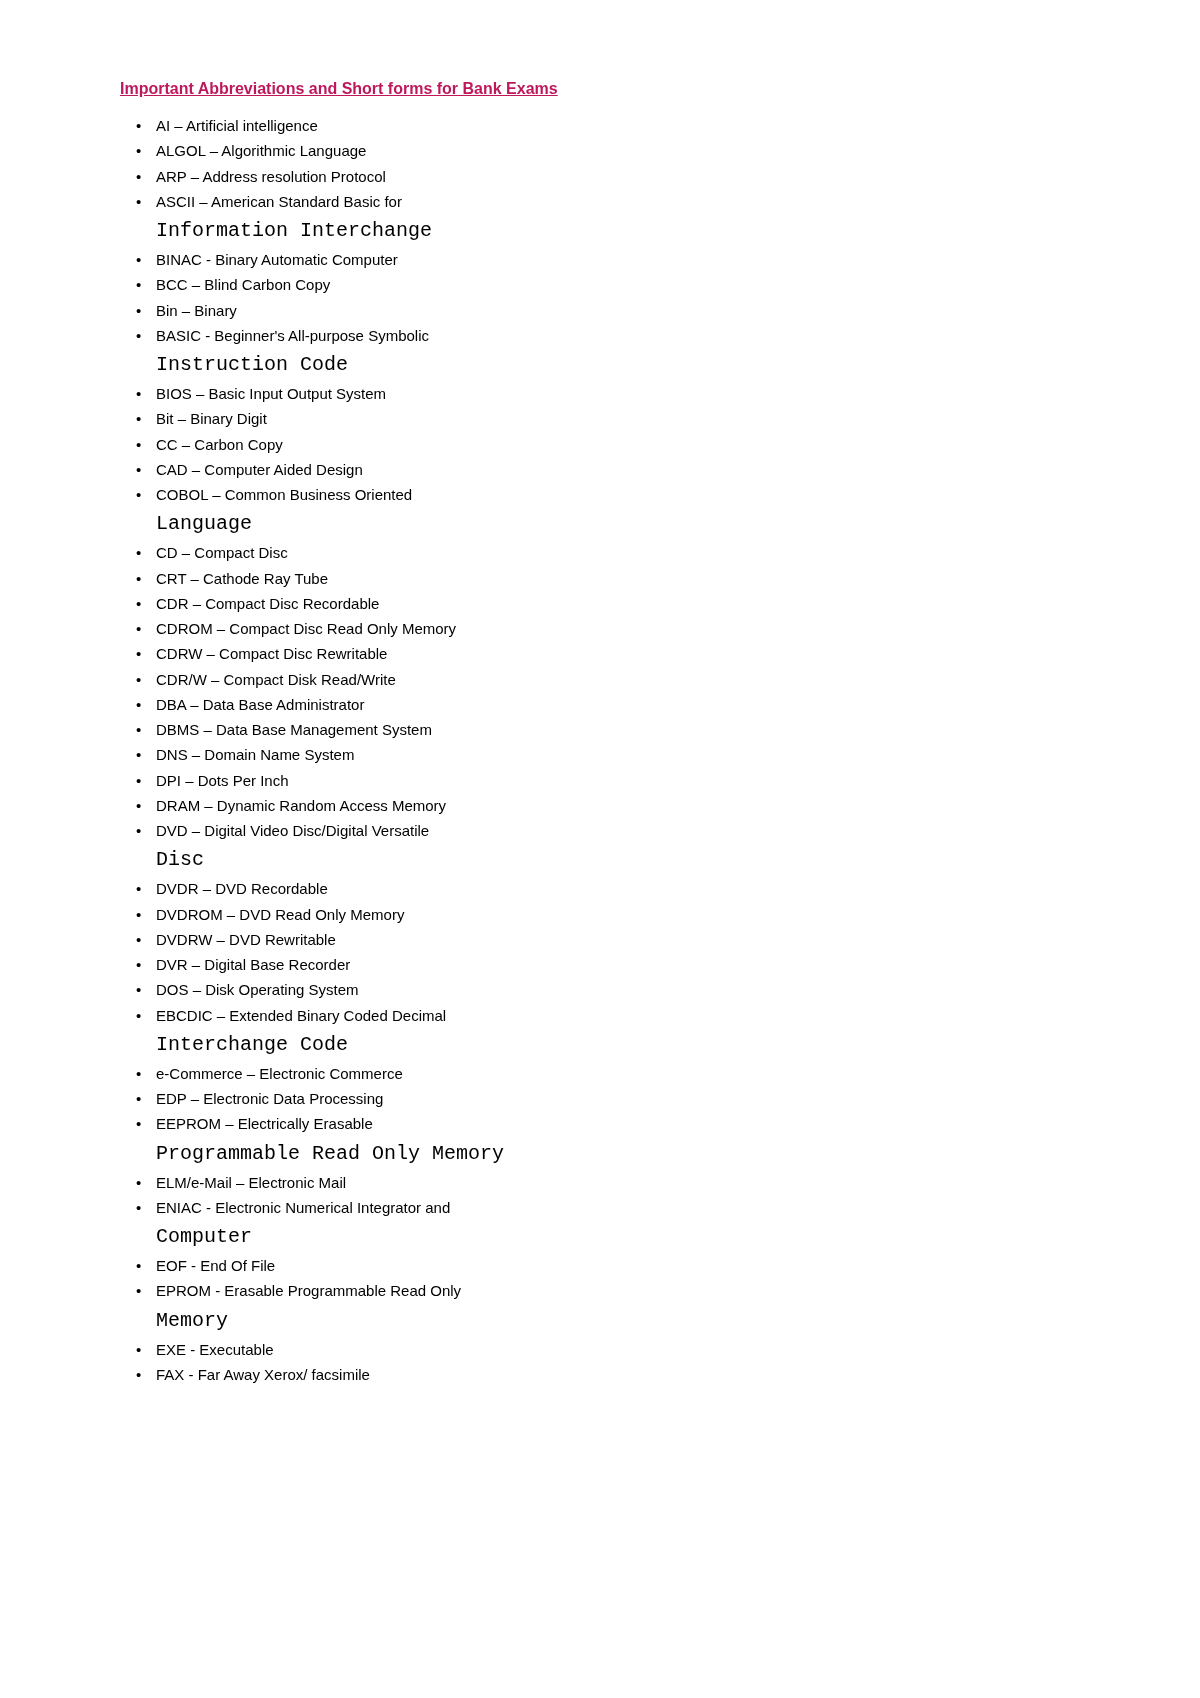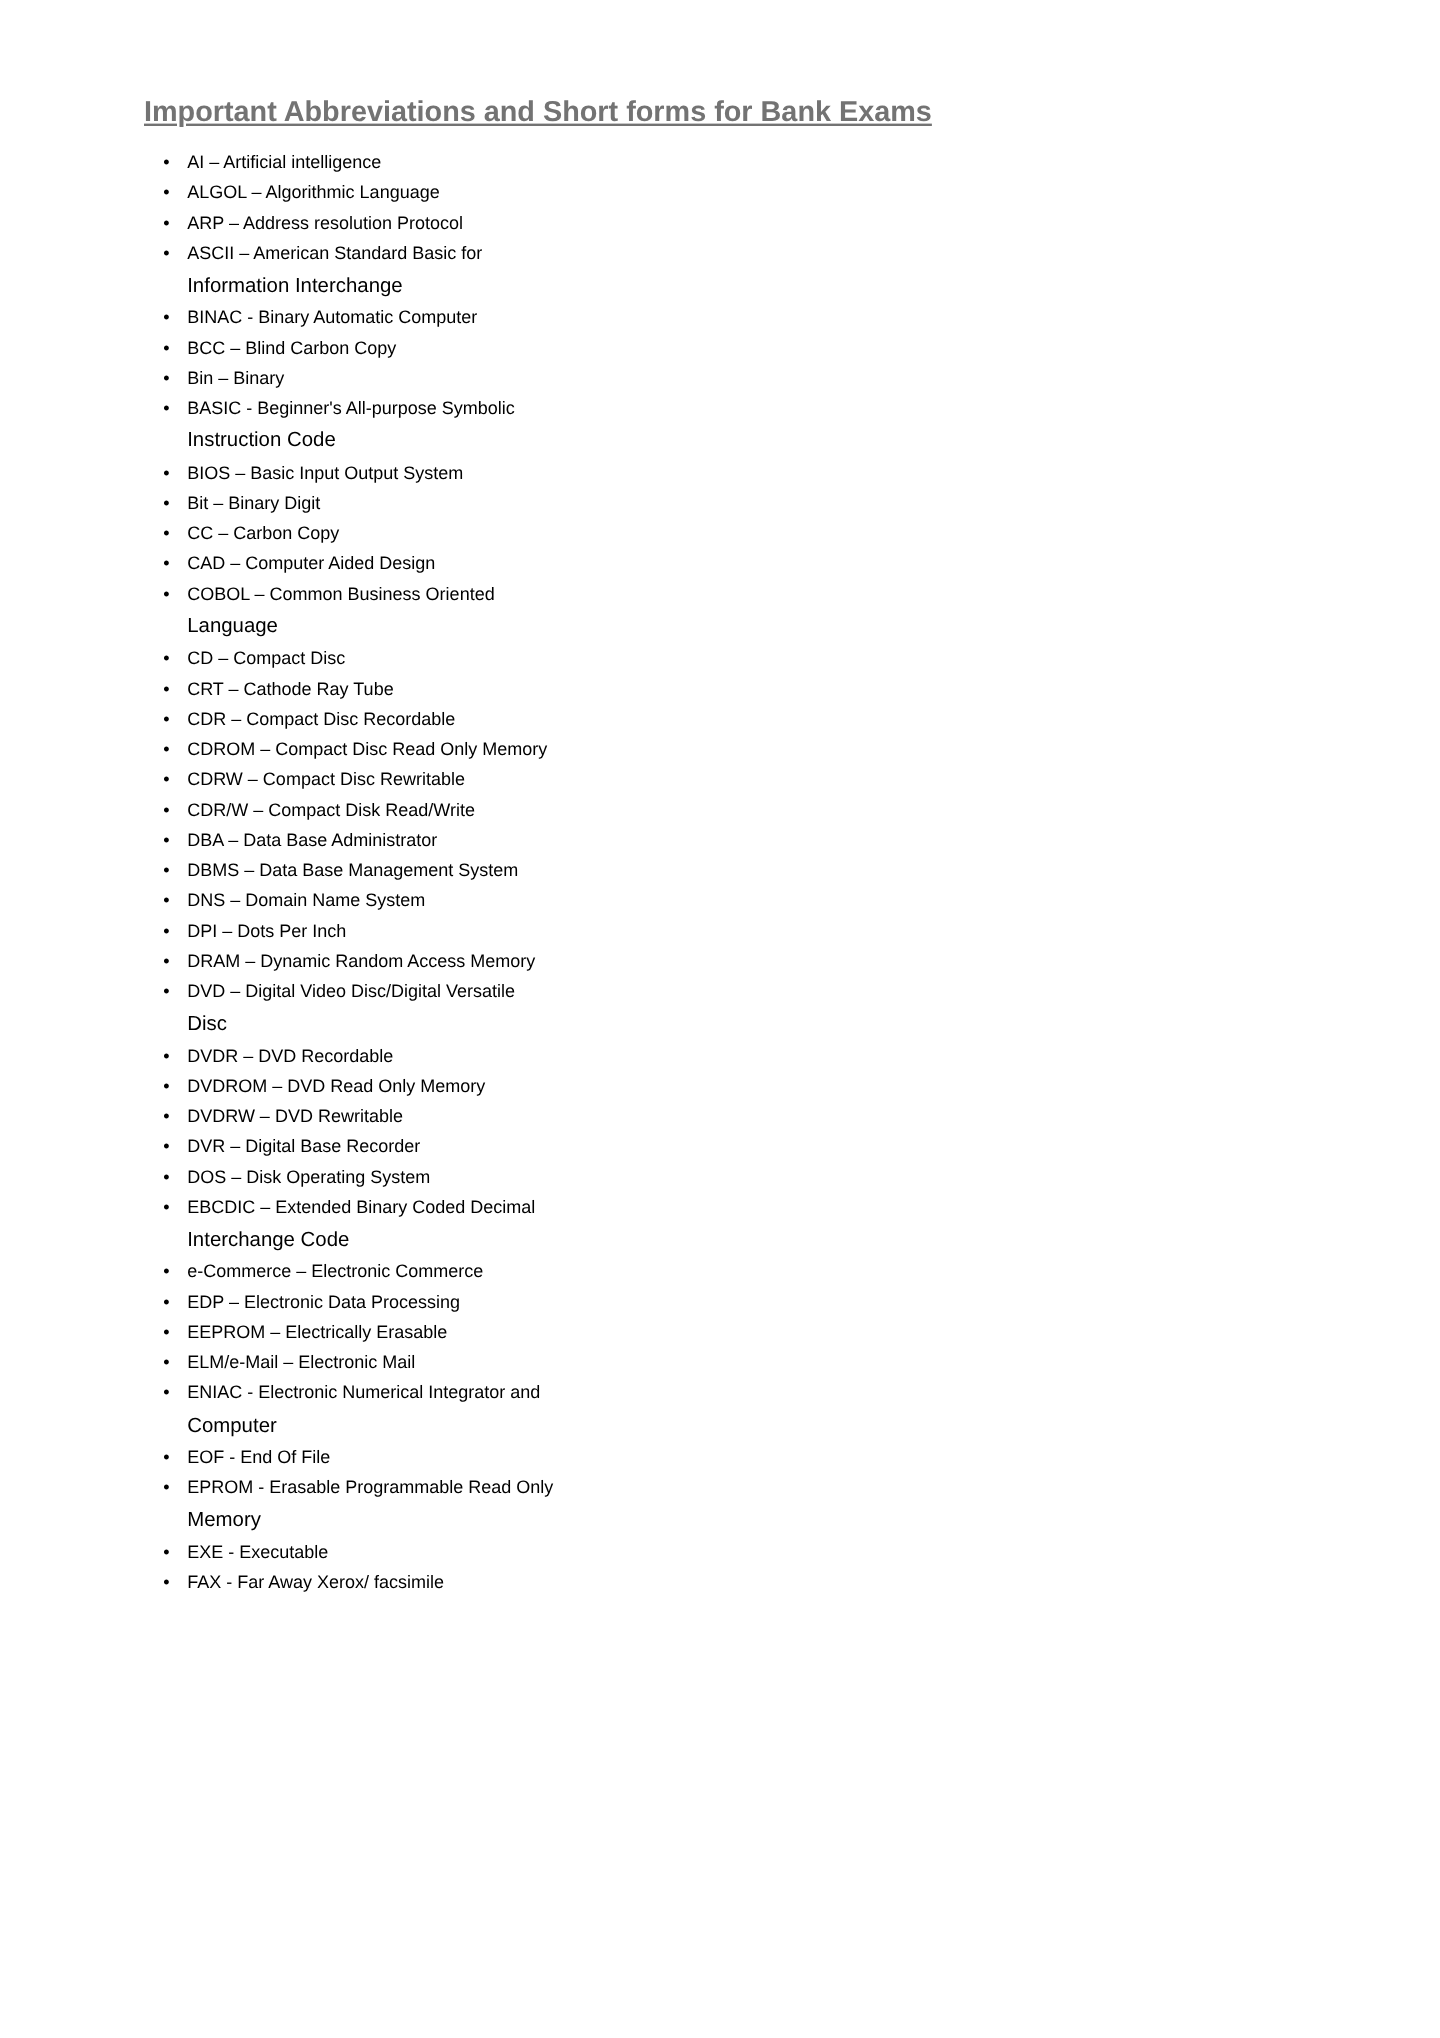--- a/index.html
+++ b/index.html
@@ -12,24 +12,24 @@
       background-color: #ffffff;
       font-family: Georgia, 'Times New Roman', serif;
       font-size: 15px;
       color: #000000;
       width: 1200px;
       min-height: 1698px;
       padding: 80px 120px 80px 120px;
     }
 
     .page-title {
-      color: #737373;
+      color: #be185d;
       text-decoration: underline;
       font-weight: bold;
-      font-size: 24px;
+      font-size: 16px;
       margin-bottom: 0;
       font-family: Arial, sans-serif;
     }
 
     ul {
       list-style: none;
       padding-left: 0;
       margin: 16px;
     }
 
@@ -46,22 +46,22 @@
       content: "•";
       position: absolute;
       left: 0;
       top: 0;
     }
 
     .continuation {
       padding-left: 20px;
       margin-bottom: 2px;
       line-height: 1.55;
-      font-size: 17px;
-      font-family: Liberation Sans, sans-serif;
+      font-size: 20px;
+      font-family: Liberation Mono, monospace;
     }
   </style>
 </head>
 <body>
 
 <h1 class="page-title">Important Abbreviations and Short forms for Bank Exams</h1>
 
 <ul id="abbr-list">
 <li>AI – Artificial intelligence</li>
     <li>ALGOL – Algorithmic Language</li>
@@ -95,20 +95,21 @@
     <li>DVDR – DVD Recordable</li>
     <li>DVDROM – DVD Read Only Memory</li>
     <li>DVDRW – DVD Rewritable</li>
     <li>DVR – Digital Base Recorder</li>
     <li>DOS – Disk Operating System</li>
     <li>EBCDIC – Extended Binary Coded Decimal</li>
     <div class="continuation">Interchange Code</div>
     <li>e-Commerce – Electronic Commerce</li>
     <li>EDP – Electronic Data Processing</li>
     <li>EEPROM – Electrically Erasable</li>
+    <div class="continuation">Programmable Read Only Memory</div>
     <li>ELM/e-Mail – Electronic Mail</li>
     <li>ENIAC - Electronic Numerical Integrator and</li>
     <div class="continuation">Computer</div>
     <li>EOF - End Of File</li>
     <li>EPROM - Erasable Programmable Read Only</li>
     <div class="continuation">Memory</div>
     <li>EXE - Executable</li>
     <li>FAX - Far Away Xerox/ facsimile</li>
   </ul>
 

